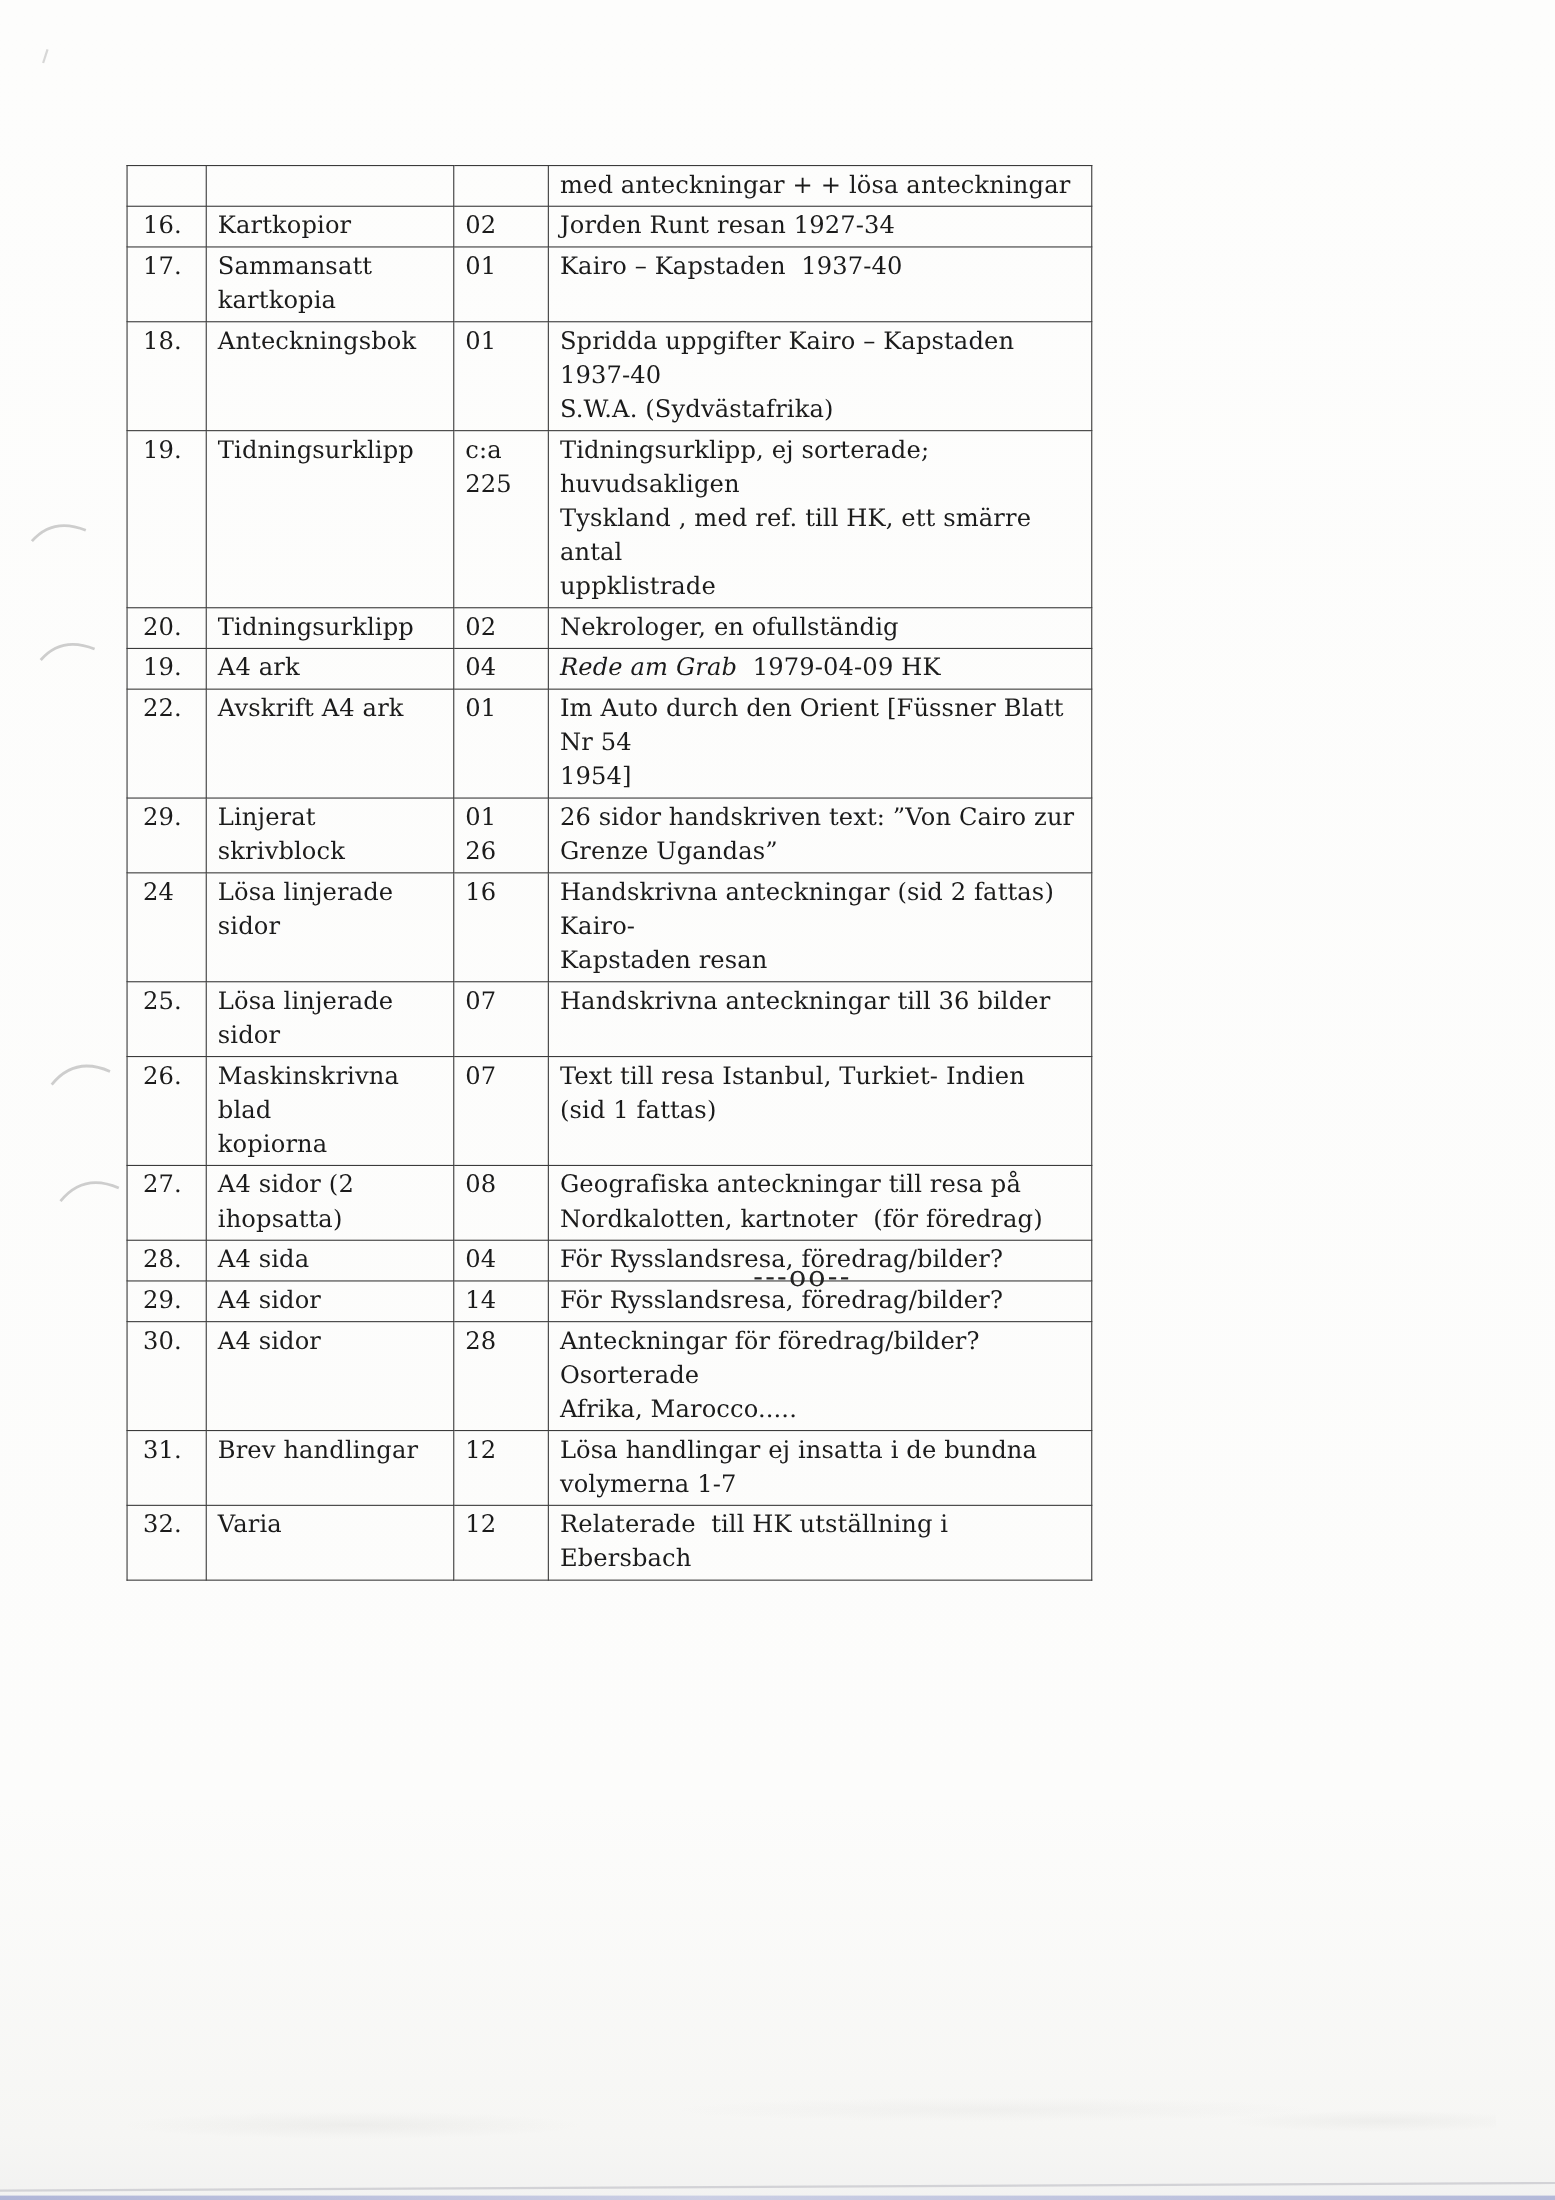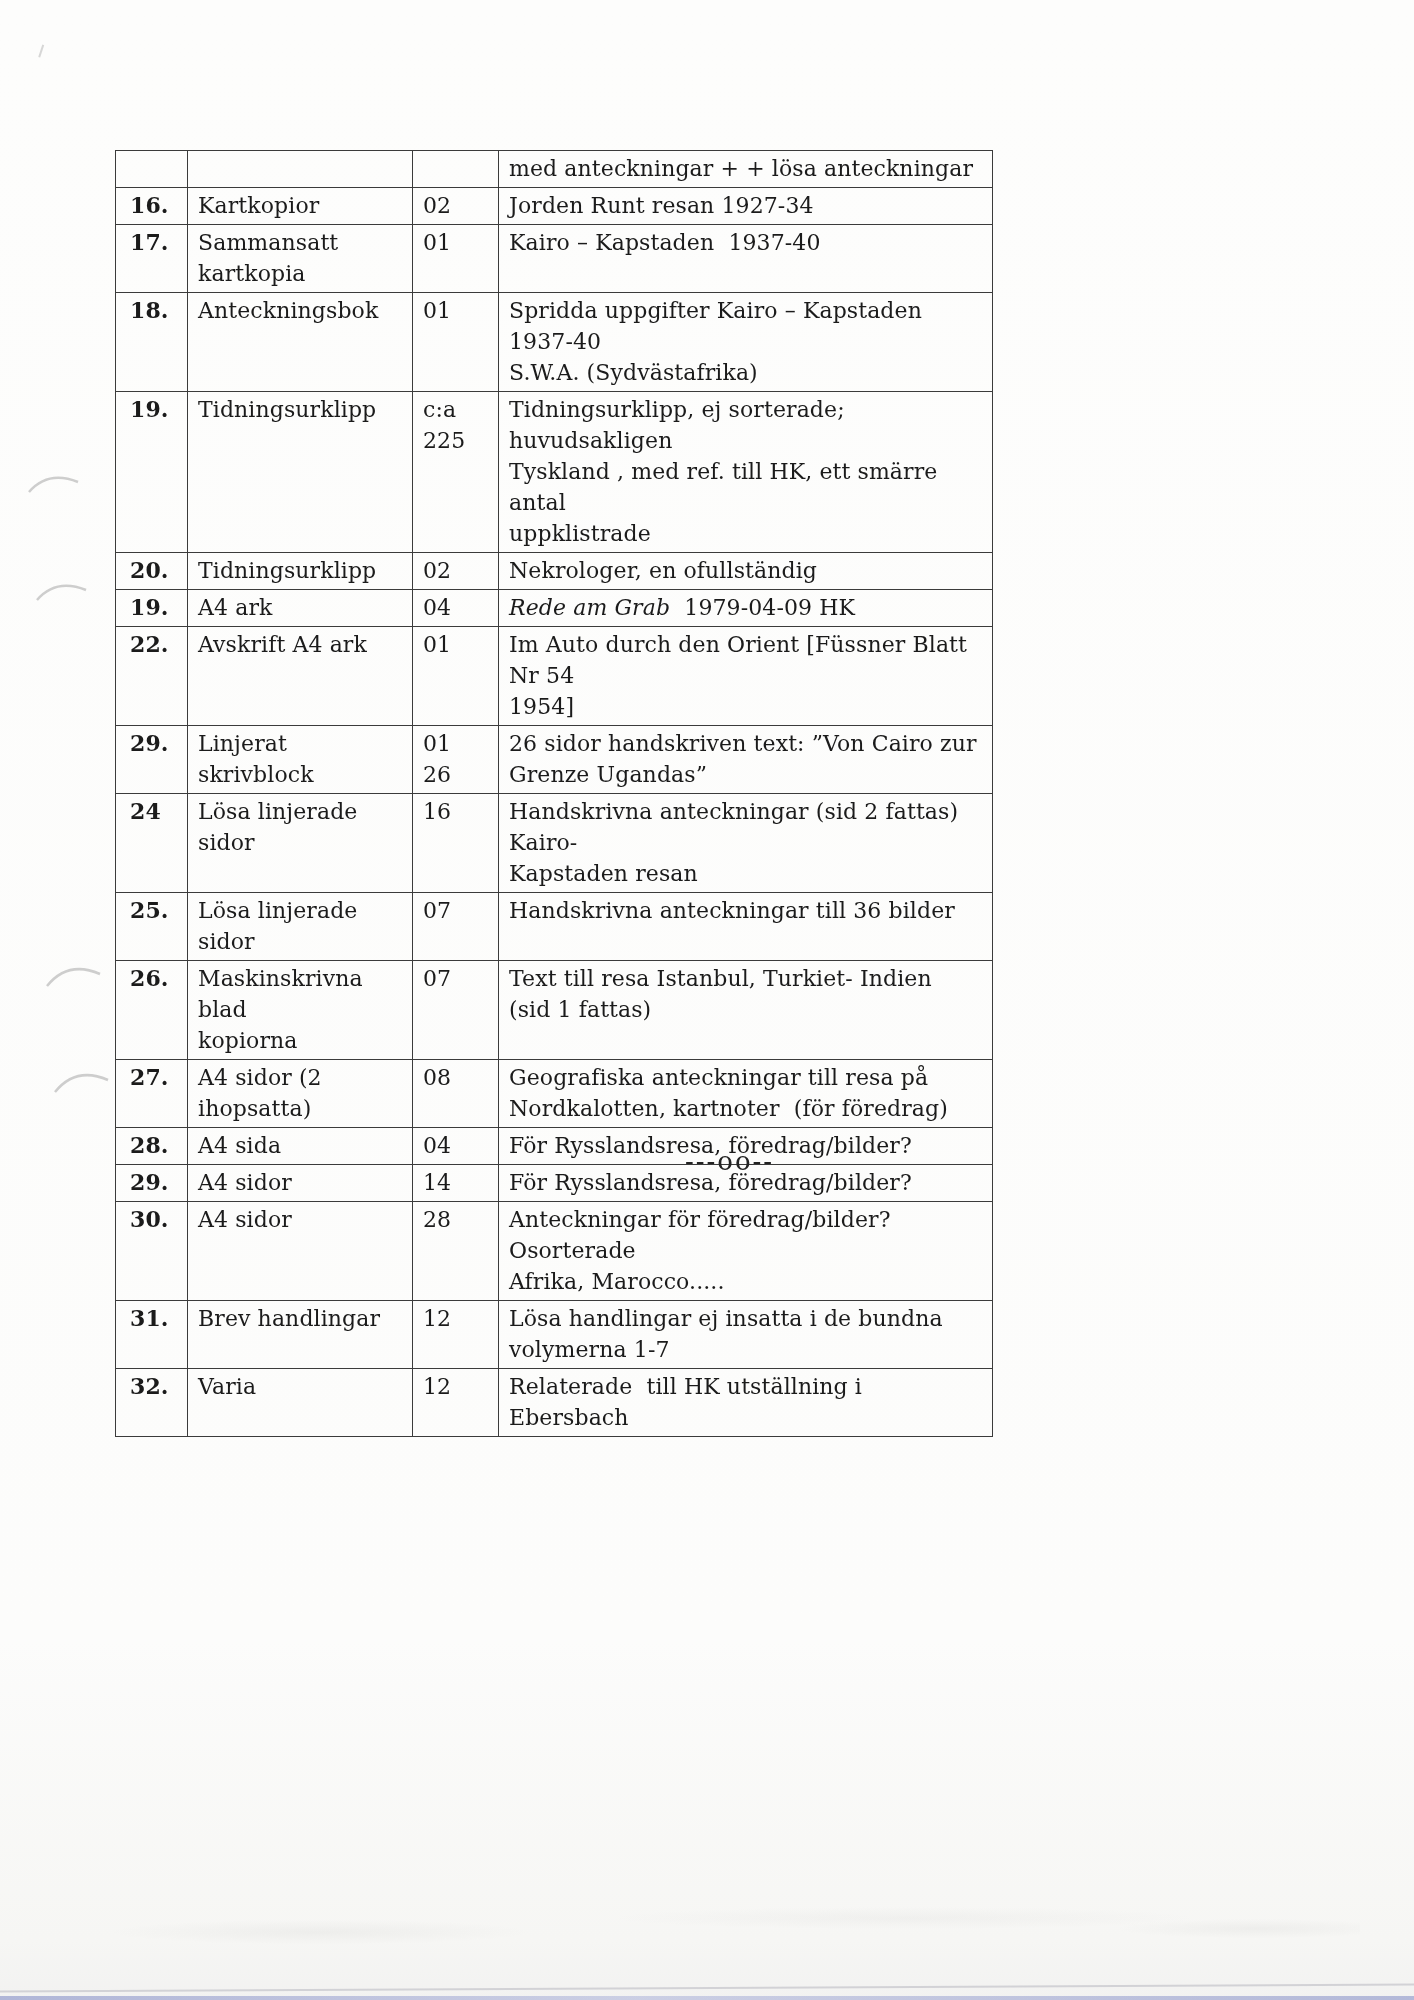--- a/index.html
+++ b/index.html
@@ -29,21 +29,21 @@
     line-height: 31px;
   }
   table.inventory td {
     border: 1px solid #3b3b3b;
     vertical-align: top;
     padding: 2px 4px 3px 10px;
     white-space: pre-wrap;
     overflow-wrap: break-word;
     letter-spacing: 0.1px;
   }
-  table.inventory td:first-child { padding-left: 14px; font-weight: bold; }
+  table.inventory td:first-child { padding-left: 14px; }
   col.c-num  { width: 72px; }
   col.c-type { width: 225px; }
   col.c-qty  { width: 86px; }
   col.c-desc { width: 494px; }
   .end-mark {
     position: absolute;
     top: 1146px;
     left: 0;
     width: 100%;
     text-align: center;

